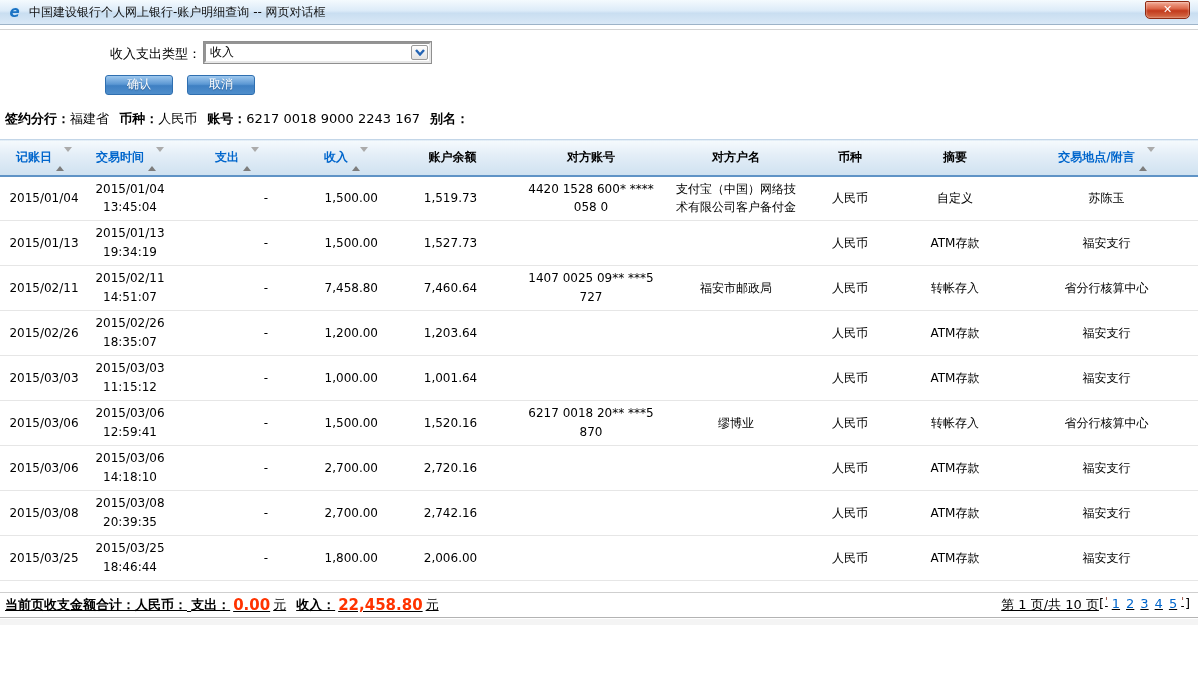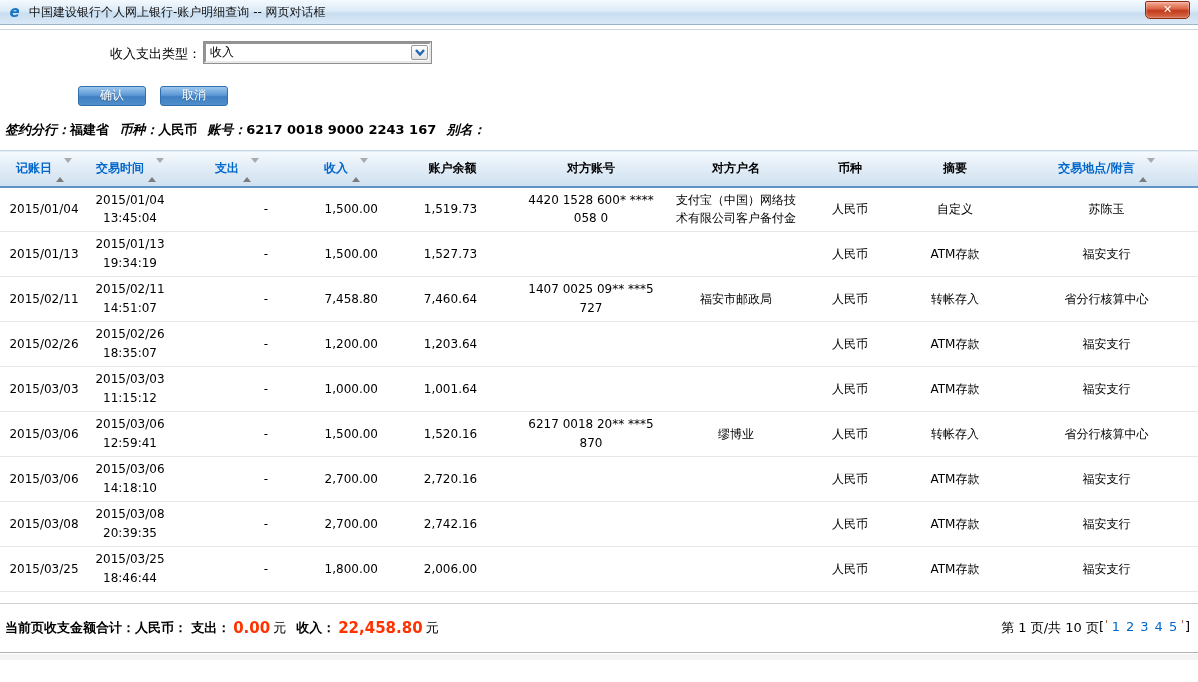--- a/index.html
+++ b/index.html
@@ -42,33 +42,33 @@
     background:#fff; display:flex; align-items:center;
     justify-content:space-between; padding-left:4px; cursor:default;
   }
   .select-value { font-size:12px; }
   .select-arrow {
     width:17px; height:15px; margin-right:1px;
     border:1px solid #9a9a9a; border-radius:2px;
     background:linear-gradient(#ffffff,#e3e3e3);
     display:flex; align-items:center; justify-content:center;
   }
-  .btn-row { margin-top:23px; padding-left:78px; display:flex; gap:14px; }
+  .btn-row { margin-top:12px; padding-left:105px; display:flex; gap:14px; }
   .btn {
     min-width:68px; height:20px; padding:0 12px;
     background:linear-gradient(#9ec8ee, #5b97d3 46%, #3f80c3 54%, #4f8ecb);
     border:1px solid #2f6fb0; border-radius:3px;
     color:#fff; font-size:12px; line-height:17px; text-align:center;
     cursor:pointer; text-shadow:0 1px 1px rgba(0,0,0,.25);
   }
 
   
   .account-info { margin-top:15px; padding-left:5px; font-size:13px; }
-  .account-info b { font-weight:bold;font-style:italic; }
-  .account-info .v { font-weight:bold; margin-right:6px; }
+  .account-info b { font-weight:bold; }
+  .account-info .v { font-weight:normal; margin-right:6px; }
 
   
   table { width:1198px; border-collapse:collapse; table-layout:fixed; margin-top:11px; }
   thead th {
     height:36px;
     background:linear-gradient(#f5fafd, #e4eef7 40%, #cfe1f0);
     border-top:1px solid #c3d6e8;
     border-bottom:2px solid #5f93c6;
     font-size:12px; font-weight:bold; color:#000; text-align:center;
     white-space:nowrap;
@@ -83,23 +83,24 @@
     text-align:center; font-size:12px; padding:2px 5px; line-height:1.55;
     overflow:hidden;
   }
   td.col-out { text-align:right; padding-right:34px; }
   td.col-in  { text-align:right; padding-right:12px; }
   td.col-bal { padding-right:9px; }
 
   
   .summary-bar {
     border-top:1px solid #cfcfcf; border-bottom:1px solid #b3b3b3;
-    margin-top:11px; height:50px;
+    margin-top:11px; height:26px;
     display:flex; align-items:center; justify-content:space-between;
     padding:0 8px 0 5px;
+    text-decoration:underline;
   }
   .totals { font-size:13px; display:flex; align-items:center; }
   .totals b { font-weight:bold; }
   .totals .amount { color:#ff3300; font-weight:bold; font-size:15px; margin:10px 3px; }
   .totals .unit { font-weight:normal; margin-right:10px; }
   .pagination { font-size:13px; display:flex; align-items:flex-start; }
   .pagination .page-link { color:#0066cc; margin:0 3px; cursor:pointer; }
   .pagination .tick { color:#8b3a2a; font-size:10px; margin:0 1px; cursor:pointer; }
   .bottom-strip { height:7px; background:#f4f4f4; border-top:1px solid #ffffff; }
 </style>

